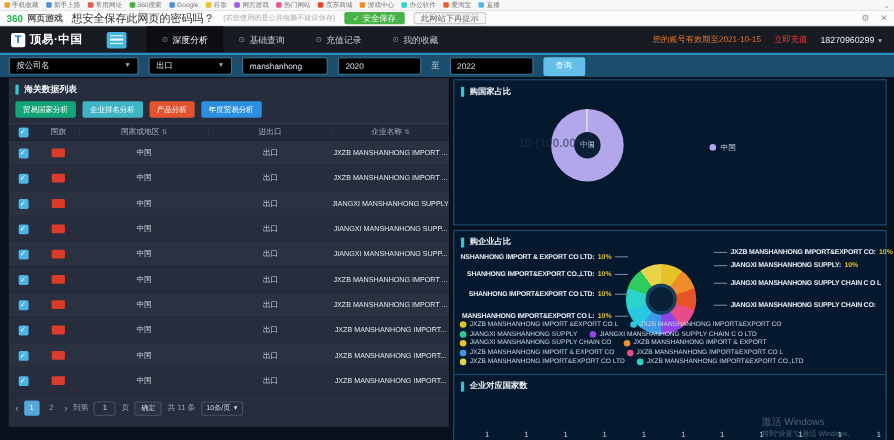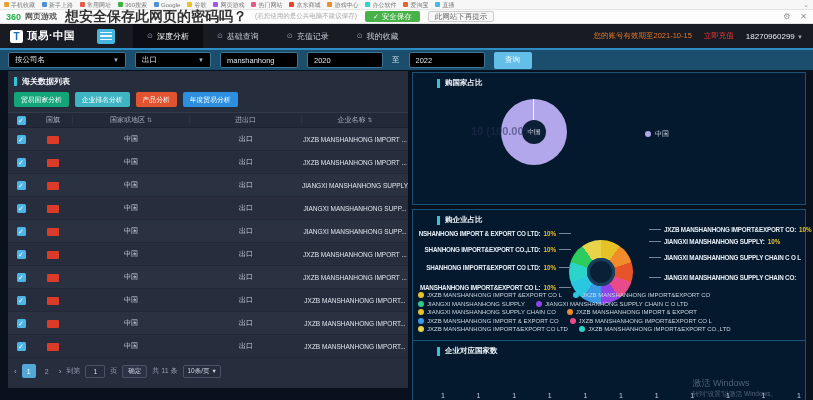--- a/index.html
+++ b/index.html
@@ -13,21 +13,21 @@
   .bm-item { display:inline-flex; align-items:center; gap:2px; flex:0 0 auto; cursor:pointer; }
   .bm-ico { width:5px; height:5px; border-radius:1px; display:inline-block; }
   .bm-label { font-size:6px; color:#777; line-height:1; }
   .bm-more { margin-left:auto; font-size:7px; color:#999; }
 
   
   .pwdbar { position:absolute; left:0; top:10px; width:813px; height:14px; background:#fcfcfc;
     border-bottom:1px solid #e2e2e2; display:flex; align-items:center; padding:0 6px; gap:8px; }
   .brand360 { font-size:9px; font-weight:bold; color:#21b24a; letter-spacing:0; }
   .brandname { font-size:8px; font-weight:bold; color:#555; margin-left:-4px; }
-  .pwd-msg { font-size:14px; color:#333; font-weight:bold; }
+  .pwd-msg { font-size:10px; color:#333; font-weight:normal; }
   .pwd-note { font-size:6.5px; color:#aaa; }
   .btn-save { background:#47b247; color:#fff; font-size:7.5px; border:none; border-radius:2px;
     height:11px; padding:0 8px; display:inline-flex; align-items:center; gap:3px; cursor:pointer; }
   .btn-save .key { font-size:7px; }
   .btn-dismiss { background:#f6f6f6; color:#666; font-size:7.5px; border:1px solid #ccc; border-radius:2px;
     height:11px; padding:0 6px; cursor:pointer; }
   .pwd-right { margin-left:auto; display:flex; gap:10px; color:#909090; font-size:8px; }
   .pwd-right span { cursor:pointer; }
 
   
@@ -91,21 +91,21 @@
     border-radius:2px; cursor:pointer; }
   .pg-num.current { background:#53a8d8; color:#fff; }
   .pg-input { width:20px; height:13px; background:#262d3d; border:1px solid #4a5268; border-radius:2px;
     color:#cfd6e4; font-size:7px; text-align:center; }
   .pg-btn { height:13px; background:#2c3344; border:1px solid #4a5268; border-radius:2px;
     color:#cfd6e4; font-size:6.5px; padding:0 5px; cursor:pointer; }
   .pg-size { height:13px; background:#262d3d; border:1px solid #4a5268; border-radius:2px; color:#cfd6e4;
     font-size:6.5px; display:inline-flex; align-items:center; gap:3px; padding:0 4px; cursor:pointer; }
 
   
-  .rpanel { position:absolute; left:412px; width:394px; background:#05192e; border:1px solid #1c5176;padding-left:18px; }
+  .rpanel { position:absolute; left:412px; width:394px; background:#05192e; border:1px solid #1c5176; }
   .rp1 { top:72px; height:133px; } .rp2 { top:209px; height:152px; } .rp3 { top:340px; height:60px; border-bottom:none; }
   .rp-title { display:flex; align-items:center; gap:5px; padding:5px 6px; }
   .rp-title-text { color:#eef3f9; font-size:7.5px; font-weight:bold; }
 
   
   .donut1 { position:absolute; left:88px; top:26px; width:66px; height:66px; border-radius:50%; }
   .donut1-tick { position:absolute; left:120px; top:26px; width:1px; height:30px; background:rgba(255,255,255,.85); }
   .donut1-hole { position:absolute; left:109px; top:47px; width:24px; height:24px; border-radius:50%;
     background:#0b2036; display:flex; align-items:center; justify-content:center; }
   .donut1-hole span { color:#e8eef6; font-size:6.5px; }

